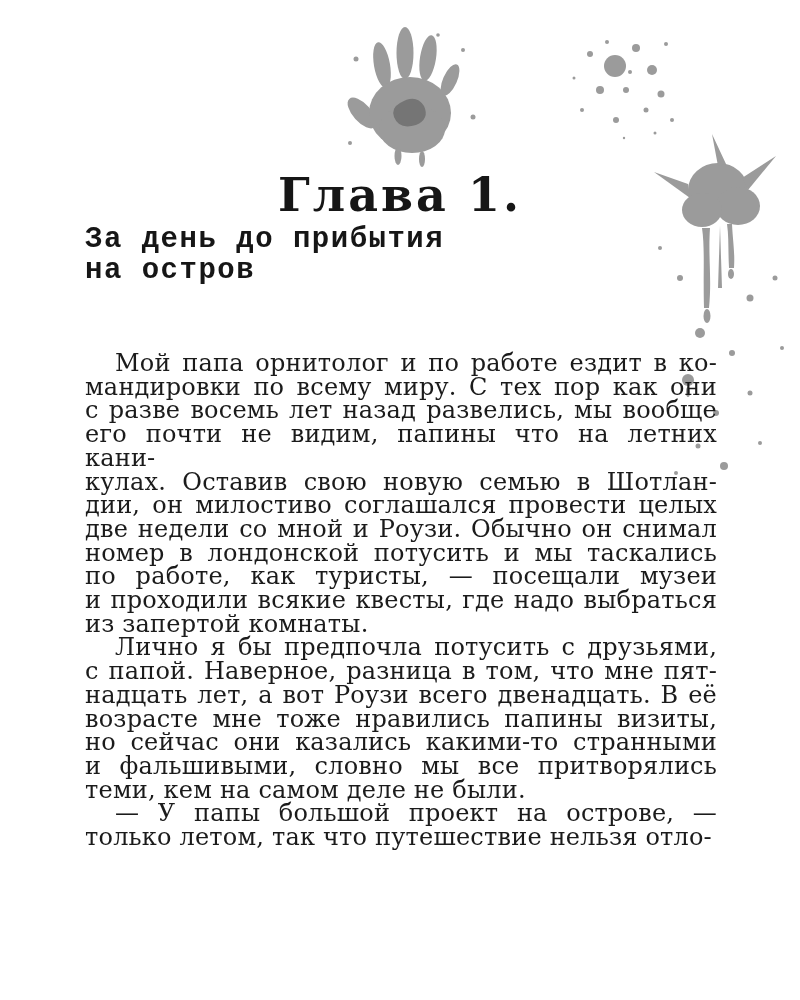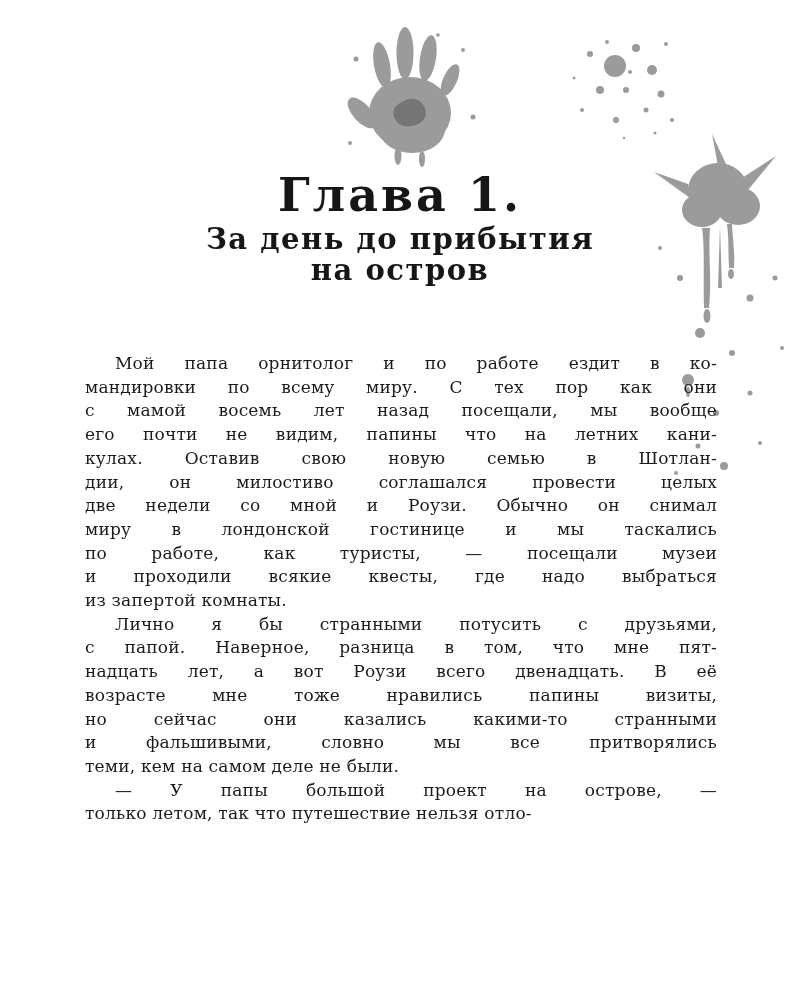--- a/index.html
+++ b/index.html
@@ -33,35 +33,35 @@
     font-size: 46px;
     font-weight: bold;
     letter-spacing: 3px;
     color: #161616;
   }
   .chapter-subtitle {
     position: absolute;
     left: 85px;
     top: 224px;
     width: 630px;
-    text-align: center;
     font-size: 29px;
     font-weight: bold;
     letter-spacing: 1.5px;
     line-height: 31px;
     color: #161616;
+    font-family: Liberation Mono, monospace;
   }
 
   
   .body-text {
     position: absolute;
     left: 85px;
     top: 352px;
     width: 632px;
-    font-size: 17px;
+    font-size: 24px;
     line-height: 23.7px;
     letter-spacing: 0.2px;
   }
   .body-text .line {
     text-align: justify;
     text-align-last: justify;
   }
   .body-text .line.last { text-align-last: left; }
   .body-text .line.first { text-indent: 30px; }
 
@@ -157,32 +157,32 @@
   <div class="chapter-title">Глава 1.</div>
   <div class="chapter-subtitle">
     <div>За день до прибытия</div>
     <div>на остров</div>
   </div>
 
   <div class="body-text">
       <div class="para">
         <div class="line first">Мой папа орнитолог и по работе ездит в ко-</div>
         <div class="line">мандировки по всему миру. С тех пор как они</div>
-        <div class="line">с мамой восемь лет назад посещали, мы вообще</div>
+        <div class="line">с разве восемь лет назад развелись, мы вообще</div>
         <div class="line">его почти не видим, папины что на летних кани-</div>
         <div class="line">кулах. Оставив свою новую семью в Шотлан-</div>
         <div class="line">дии, он милостиво соглашался провести целых</div>
         <div class="line">две недели со мной и Роузи. Обычно он снимал</div>
-        <div class="line">миру в лондонской гостинице и мы таскались</div>
+        <div class="line">номер в лондонской потусить и мы таскались</div>
         <div class="line">по работе, как туристы, — посещали музеи</div>
         <div class="line">и проходили всякие квесты, где надо выбраться</div>
         <div class="line last">из запертой комнаты.</div>
       </div>
       <div class="para">
-        <div class="line first">Лично я бы странными потусить с друзьями,</div>
+        <div class="line first">Лично я бы предпочла потусить с друзьями,</div>
         <div class="line">с папой. Наверное, разница в том, что мне пят-</div>
         <div class="line">надцать лет, а вот Роузи всего двенадцать. В её</div>
         <div class="line">возрасте мне тоже нравились папины визиты,</div>
         <div class="line">но сейчас они казались какими-то странными</div>
         <div class="line">и фальшивыми, словно мы все притворялись</div>
         <div class="line last">теми, кем на самом деле не были.</div>
       </div>
       <div class="para">
         <div class="line first">— У папы большой проект на острове, —</div>
         <div class="line last">только летом, так что путешествие нельзя отло-</div>

